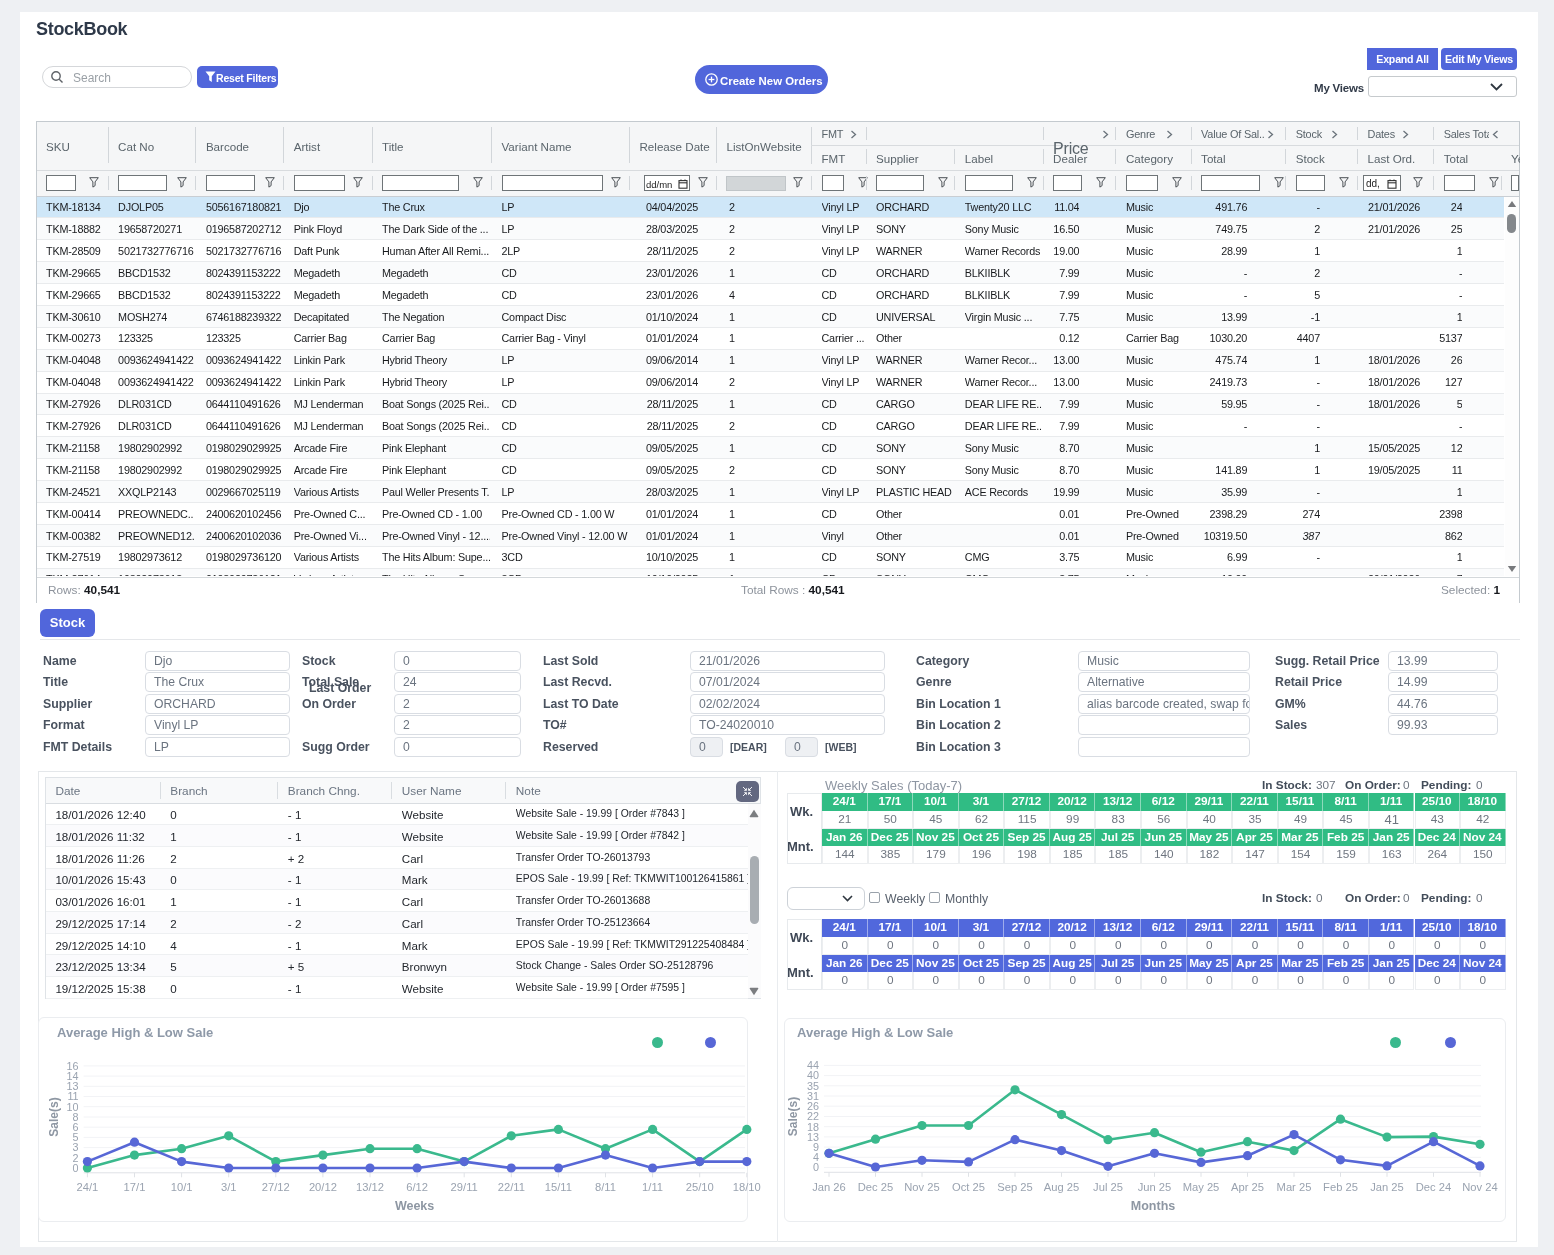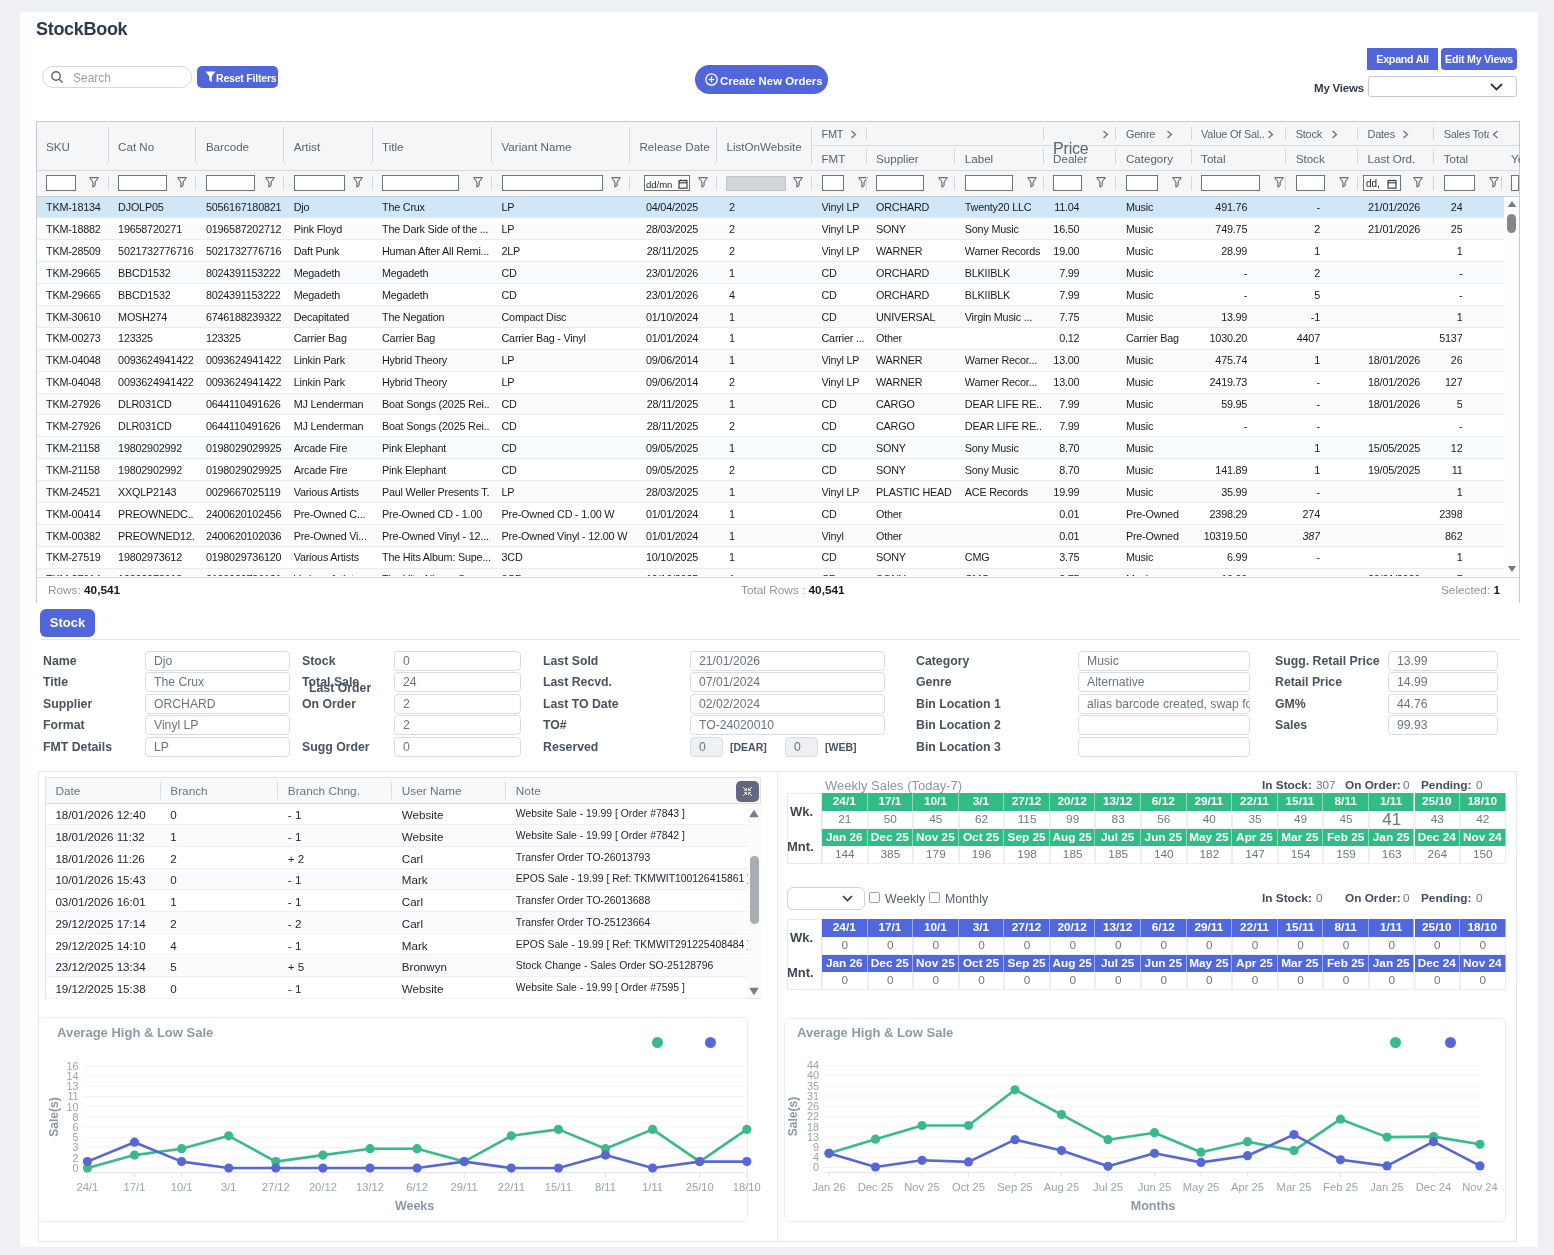--- a/index.html
+++ b/index.html
@@ -726,21 +726,21 @@
 <div class="a" style="left:913.1px;top:810.8px;width:45.57px;height:17.8px;background:#fff;border:1px solid #eceef0;border-top:none;color:#6f7680;font-size:11.8px;text-align:center;line-height:17.8px;">45</div>
 <div class="a" style="left:958.7px;top:810.8px;width:45.57px;height:17.8px;background:#fff;border:1px solid #eceef0;border-top:none;color:#6f7680;font-size:11.8px;text-align:center;line-height:17.8px;">62</div>
 <div class="a" style="left:1004.3px;top:810.8px;width:45.57px;height:17.8px;background:#fff;border:1px solid #eceef0;border-top:none;color:#6f7680;font-size:11.8px;text-align:center;line-height:17.8px;">115</div>
 <div class="a" style="left:1049.9px;top:810.8px;width:45.57px;height:17.8px;background:#fff;border:1px solid #eceef0;border-top:none;color:#6f7680;font-size:11.8px;text-align:center;line-height:17.8px;">99</div>
 <div class="a" style="left:1095.4px;top:810.8px;width:45.57px;height:17.8px;background:#fff;border:1px solid #eceef0;border-top:none;color:#6f7680;font-size:11.8px;text-align:center;line-height:17.8px;">83</div>
 <div class="a" style="left:1141.0px;top:810.8px;width:45.57px;height:17.8px;background:#fff;border:1px solid #eceef0;border-top:none;color:#6f7680;font-size:11.8px;text-align:center;line-height:17.8px;">56</div>
 <div class="a" style="left:1186.6px;top:810.8px;width:45.57px;height:17.8px;background:#fff;border:1px solid #eceef0;border-top:none;color:#6f7680;font-size:11.8px;text-align:center;line-height:17.8px;">40</div>
 <div class="a" style="left:1232.2px;top:810.8px;width:45.57px;height:17.8px;background:#fff;border:1px solid #eceef0;border-top:none;color:#6f7680;font-size:11.8px;text-align:center;line-height:17.8px;">35</div>
 <div class="a" style="left:1277.7px;top:810.8px;width:45.57px;height:17.8px;background:#fff;border:1px solid #eceef0;border-top:none;color:#6f7680;font-size:11.8px;text-align:center;line-height:17.8px;">49</div>
 <div class="a" style="left:1323.3px;top:810.8px;width:45.57px;height:17.8px;background:#fff;border:1px solid #eceef0;border-top:none;color:#6f7680;font-size:11.8px;text-align:center;line-height:17.8px;">45</div>
-<div class="a" style="left:1368.9px;top:810.8px;width:45.57px;height:17.8px;background:#fff;border:1px solid #eceef0;border-top:none;color:#6f7680;font-size:17px;text-align:center;line-height:17.8px;">41</div>
+<div class="a" style="left:1368.9px;top:810.8px;width:45.57px;height:17.8px;background:#fff;border:1px solid #eceef0;border-top:none;color:#6f7680;font-size:13px;text-align:center;line-height:17.8px;">41</div>
 <div class="a" style="left:1414.5px;top:810.8px;width:45.57px;height:17.8px;background:#fff;border:1px solid #eceef0;border-top:none;color:#6f7680;font-size:11.8px;text-align:center;line-height:17.8px;">43</div>
 <div class="a" style="left:1460.0px;top:810.8px;width:45.57px;height:17.8px;background:#fff;border:1px solid #eceef0;border-top:none;color:#6f7680;font-size:11.8px;text-align:center;line-height:17.8px;">42</div>
 <div class="a" style="left:822.0px;top:828.6px;width:45.57px;height:17.8px;background:#30bc84;border-right:1px solid rgba(255,255,255,.45);color:#fff;font-weight:bold;font-size:11.8px;text-align:center;line-height:17.8px;">Jan 26</div>
 <div class="a" style="left:867.6px;top:828.6px;width:45.57px;height:17.8px;background:#30bc84;border-right:1px solid rgba(255,255,255,.45);color:#fff;font-weight:bold;font-size:11.8px;text-align:center;line-height:17.8px;">Dec 25</div>
 <div class="a" style="left:913.1px;top:828.6px;width:45.57px;height:17.8px;background:#30bc84;border-right:1px solid rgba(255,255,255,.45);color:#fff;font-weight:bold;font-size:11.8px;text-align:center;line-height:17.8px;">Nov 25</div>
 <div class="a" style="left:958.7px;top:828.6px;width:45.57px;height:17.8px;background:#30bc84;border-right:1px solid rgba(255,255,255,.45);color:#fff;font-weight:bold;font-size:11.8px;text-align:center;line-height:17.8px;">Oct 25</div>
 <div class="a" style="left:1004.3px;top:828.6px;width:45.57px;height:17.8px;background:#30bc84;border-right:1px solid rgba(255,255,255,.45);color:#fff;font-weight:bold;font-size:11.8px;text-align:center;line-height:17.8px;">Sep 25</div>
 <div class="a" style="left:1049.9px;top:828.6px;width:45.57px;height:17.8px;background:#30bc84;border-right:1px solid rgba(255,255,255,.45);color:#fff;font-weight:bold;font-size:11.8px;text-align:center;line-height:17.8px;">Aug 25</div>
 <div class="a" style="left:1095.4px;top:828.6px;width:45.57px;height:17.8px;background:#30bc84;border-right:1px solid rgba(255,255,255,.45);color:#fff;font-weight:bold;font-size:11.8px;text-align:center;line-height:17.8px;">Jul 25</div>
 <div class="a" style="left:1141.0px;top:828.6px;width:45.57px;height:17.8px;background:#30bc84;border-right:1px solid rgba(255,255,255,.45);color:#fff;font-weight:bold;font-size:11.8px;text-align:center;line-height:17.8px;">Jun 25</div>

